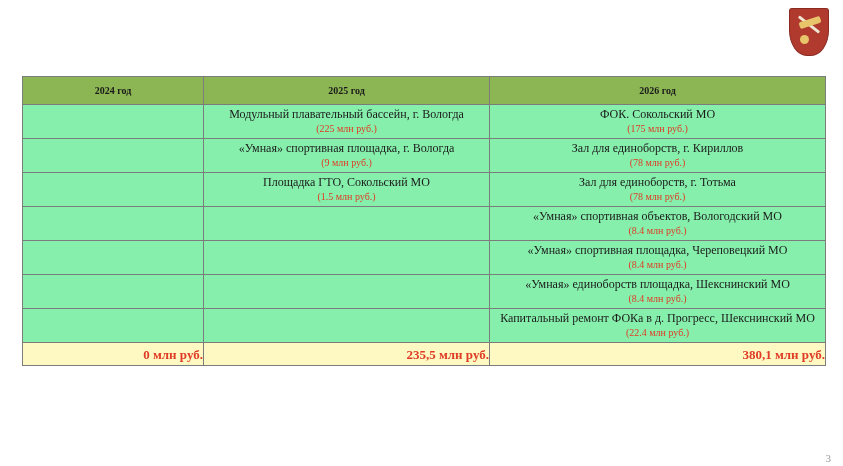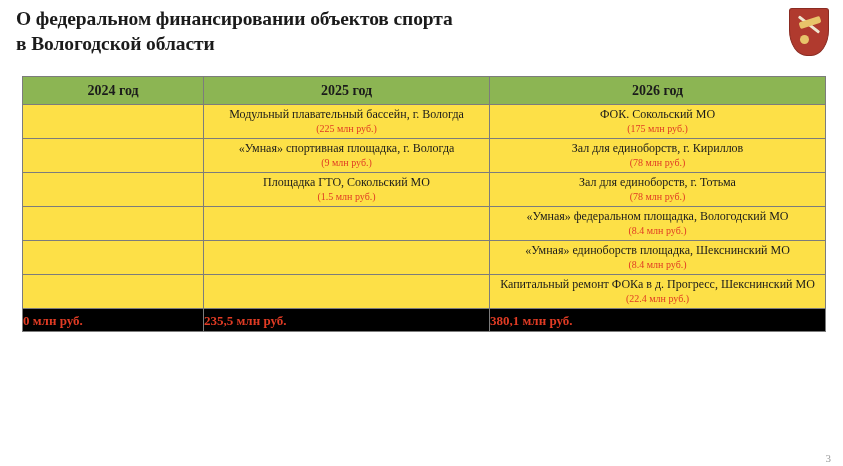--- a/index.html
+++ b/index.html
@@ -98,26 +98,26 @@
   table.main-table td, table.main-table th {
     border: 1px solid #7c7c7c;
     padding: 0;
     vertical-align: middle;
   }
   thead th {
     background: #8cb553;
     height: 27px;
     font-family: "Liberation Serif", serif;
     font-weight: bold;
-    font-size: 14px;
+    font-size: 10px;
     color: #1b1b1b;
     text-align: center;
   }
   tbody td {
-    background: #fde047;
+    background: #86efac;
     height: 22px;
     text-align: center;
   }
   .cell-inner {
     padding: 2px 4px;
     line-height: 14.5px;
   }
   .obj-name {
     font-family: "Liberation Serif", serif;
     font-size: 12px;
@@ -127,23 +127,23 @@
   .obj-cost {
     font-family: "Liberation Serif", serif;
     font-size: 10px;
     color: #e03b24;
     display: block;
   }
   .empty-cell .cell-inner {
     min-height: 16px;
   }
   tfoot td {
-    background: #000000;
+    background: #fef9c3;
     height: 22px;
-    text-align: left;
+    text-align: right;
   }
   .total-text {
     font-family: "Liberation Serif", serif;
     font-weight: bold;
     font-size: 13px;
     color: #e03b24;
   }
   .page-num {
     position: absolute;
     right: 12px;
@@ -151,24 +151,20 @@
     font-family: "Liberation Serif", serif;
     font-size: 11px;
     color: #9a9a9a;
   }
 </style>
 </head>
 <body>
 
 <div class="slide">
 
-  <div class="title-block">
-    <div class="title-line">О федеральном финансировании объектов спорта</div>
-    <div class="title-line">в Вологодской области</div>
-  </div>
 
   <div class="emblem">
     <div class="emblem-shield">
       <div class="emblem-sword"></div>
       <div class="emblem-arm"></div>
       <div class="emblem-orb"></div>
     </div>
   </div>
 
   <div class="table-wrap">
@@ -249,21 +245,41 @@
               </div>
             </td>
           <td class="empty-cell">
               <div class="cell-inner">
                 <span class="obj-name"></span>
                 <span class="obj-cost"></span>
               </div>
             </td>
           <td>
               <div class="cell-inner">
-                <span class="obj-name">«Умная» федеральном площадка, Вологодский МО</span>
+                <span class="obj-name">«Умная» спортивная объектов, Вологодский МО</span>
+                <span class="obj-cost">(8.4 млн руб.)</span>
+              </div>
+            </td>
+        </tr>
+        <tr>
+          <td class="empty-cell">
+              <div class="cell-inner">
+                <span class="obj-name"></span>
+                <span class="obj-cost"></span>
+              </div>
+            </td>
+          <td class="empty-cell">
+              <div class="cell-inner">
+                <span class="obj-name"></span>
+                <span class="obj-cost"></span>
+              </div>
+            </td>
+          <td>
+              <div class="cell-inner">
+                <span class="obj-name">«Умная» спортивная площадка, Череповецкий МО</span>
                 <span class="obj-cost">(8.4 млн руб.)</span>
               </div>
             </td>
         </tr>
         <tr>
           <td class="empty-cell">
               <div class="cell-inner">
                 <span class="obj-name"></span>
                 <span class="obj-cost"></span>
               </div>

